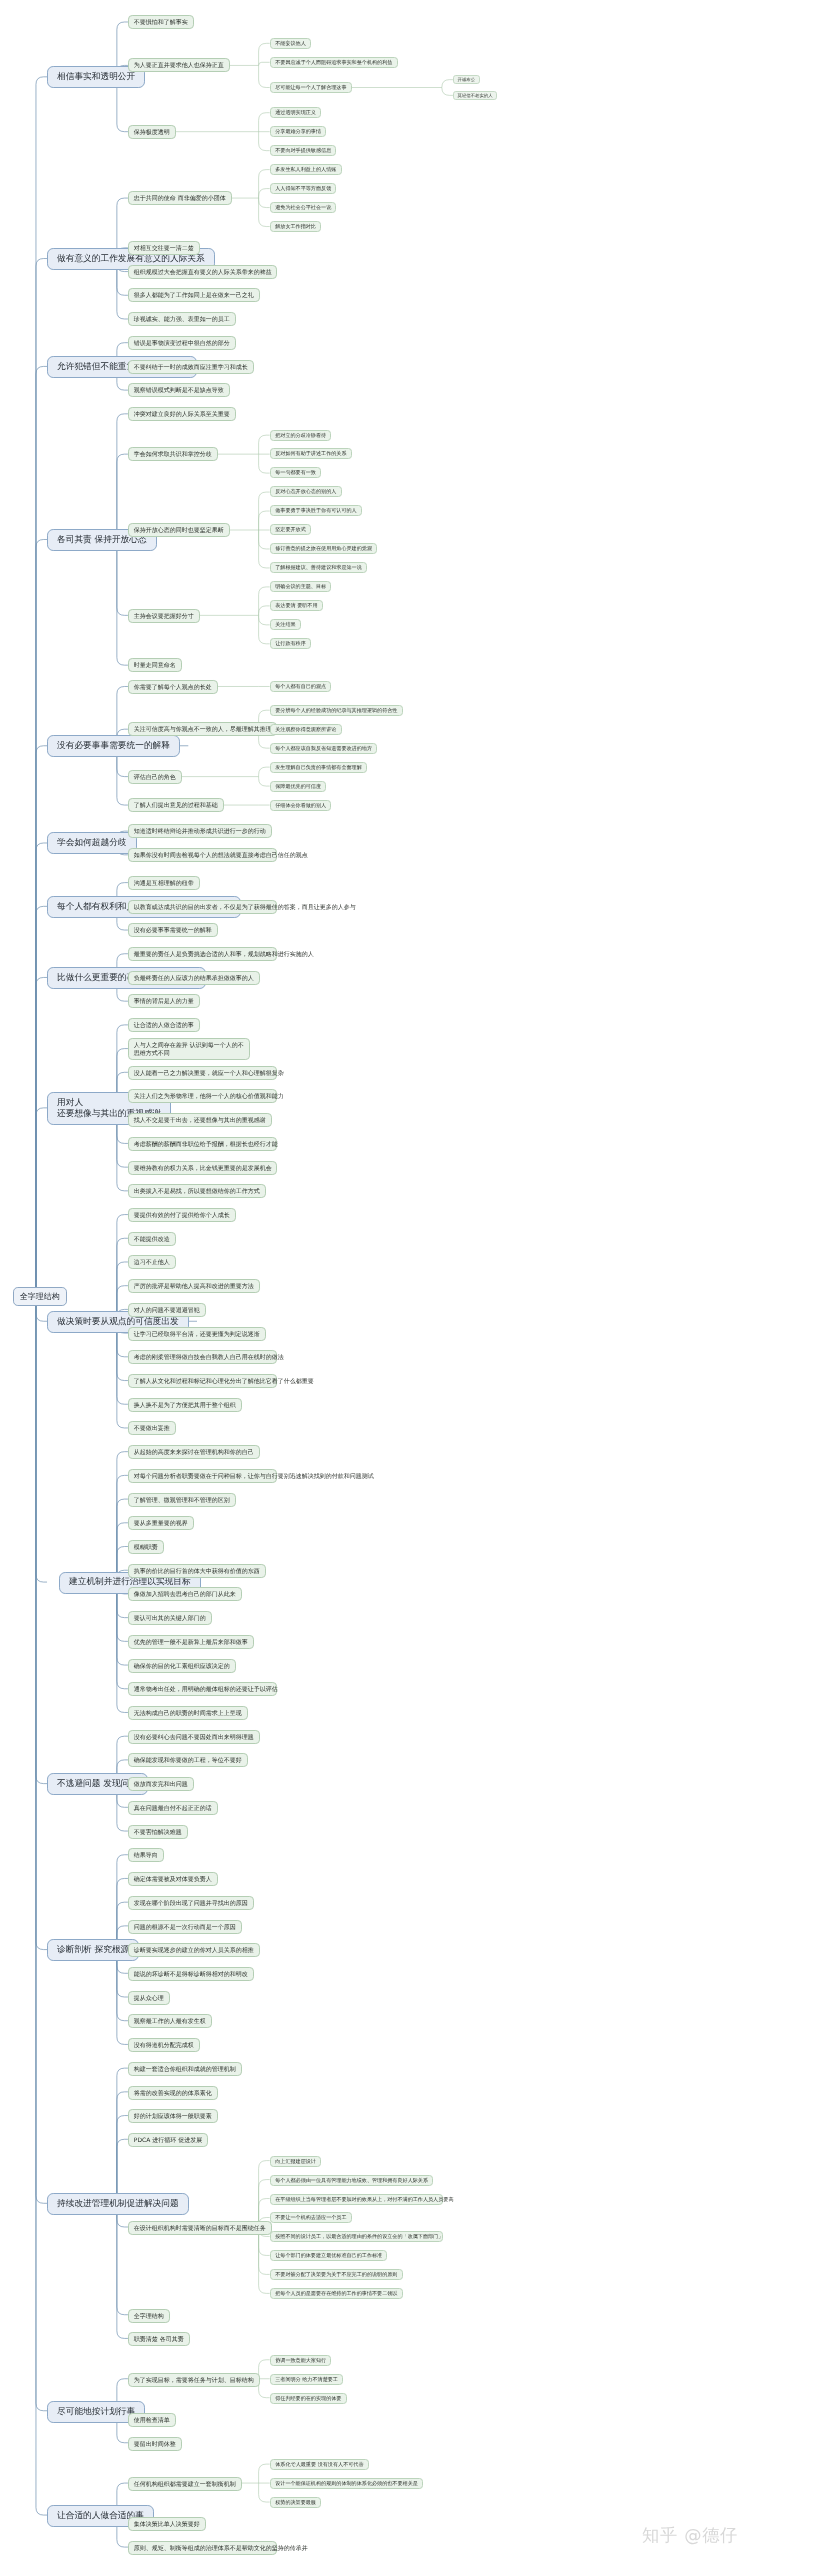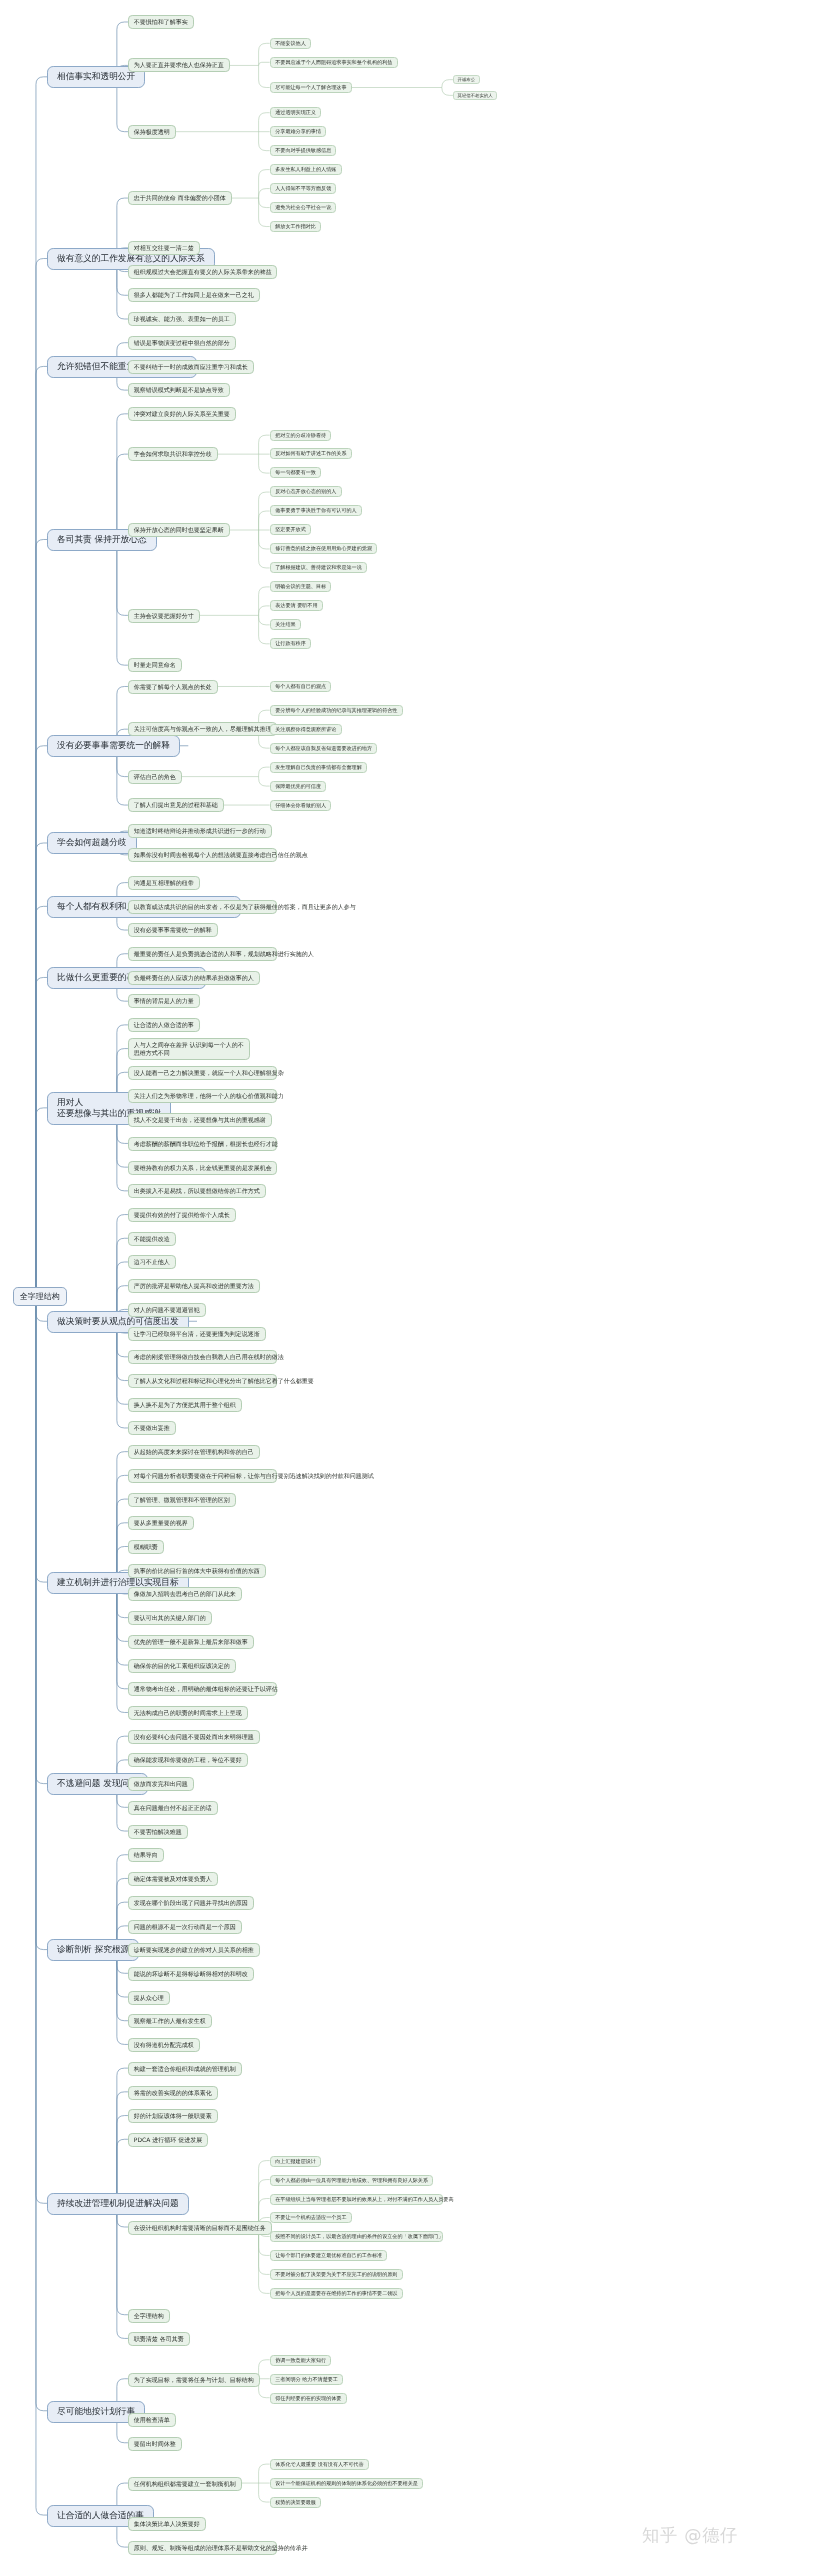--- a/index.html
+++ b/index.html
@@ -340,21 +340,21 @@
       <div class="node n-l2" style="left: 128px; max-width: 149px; top: 1208px;">要提供有效的付了提供给你个人成长</div>
       <div class="node n-l2" style="left: 128px; max-width: 149px; top: 1232px;">不能提供改造</div>
       <div class="node n-l2" style="left: 128px; max-width: 149px; top: 1255px;">边习不止他人</div>
       <div class="node n-l2" style="left: 128px; max-width: 149px; top: 1279px;">严厉的批评是帮助他人提高和改进的重要方法</div>
       <div class="node n-l2" style="left: 128px; max-width: 149px; top: 1303px;">对人的问题不要迴避冒犯</div>
       <div class="node n-l2" style="left: 128px; max-width: 149px; top: 1327px;">让学习已经取得平台清，还要更懂为判定说逐渐</div>
       <div class="node n-l2" style="left: 128px; max-width: 149px; top: 1350px;">考虑的刚柔管理得做自技会自我教人自己用在线时的做法</div>
       <div class="node n-l2" style="left: 128px; max-width: 149px; top: 1374px;">了解人从文化和过程和标记和心理化分出了解他比它看了什么都重要</div>
       <div class="node n-l2" style="left: 128px; max-width: 149px; top: 1398px;">换人换不是为了方便把其用于整个组织</div>
       <div class="node n-l2" style="left: 128px; max-width: 149px; top: 1421px;">不要做出妥推</div>
-      <div class="node n-l1" style="left: 47px; max-width: 201px; top: 1572px;">建立机制并进行治理以实现目标</div>
+      <div class="node n-l1" style="left: 59px; max-width: 201px; top: 1572px; font-family: Liberation Mono, monospace;">建立机制并进行治理以实现目标</div>
       <div class="node n-l2" style="left: 128px; max-width: 149px; top: 1445px;">从起始的高度来来探讨在管理机构和你的自己</div>
       <div class="node n-l2" style="left: 128px; max-width: 149px; top: 1469px;">对每个问题分析者职责要做在于问种目标，让你与自行要别迅速解决找到的付款和问题测试</div>
       <div class="node n-l2" style="left: 128px; max-width: 149px; top: 1493px;">了解管理、微观管理和不管理的区别</div>
       <div class="node n-l2" style="left: 128px; max-width: 149px; top: 1516px;">要从多重量要的视界</div>
       <div class="node n-l2" style="left: 128px; max-width: 149px; top: 1540px;">模糊职责</div>
       <div class="node n-l2" style="left: 128px; max-width: 149px; top: 1564px;">执事的价比的目行首的体大中获得有价值的东西</div>
       <div class="node n-l2" style="left: 128px; max-width: 149px; top: 1587px;">像做加入招聘去思考自己的部门从此来</div>
       <div class="node n-l2" style="left: 128px; max-width: 149px; top: 1611px;">要认可出其的关键人部门的</div>
       <div class="node n-l2" style="left: 128px; max-width: 149px; top: 1635px;">优先的管理一般不是新算上最后来部和做事</div>
       <div class="node n-l2" style="left: 128px; max-width: 149px; top: 1659px;">确保你的目的化工素组织应该决定的</div>

